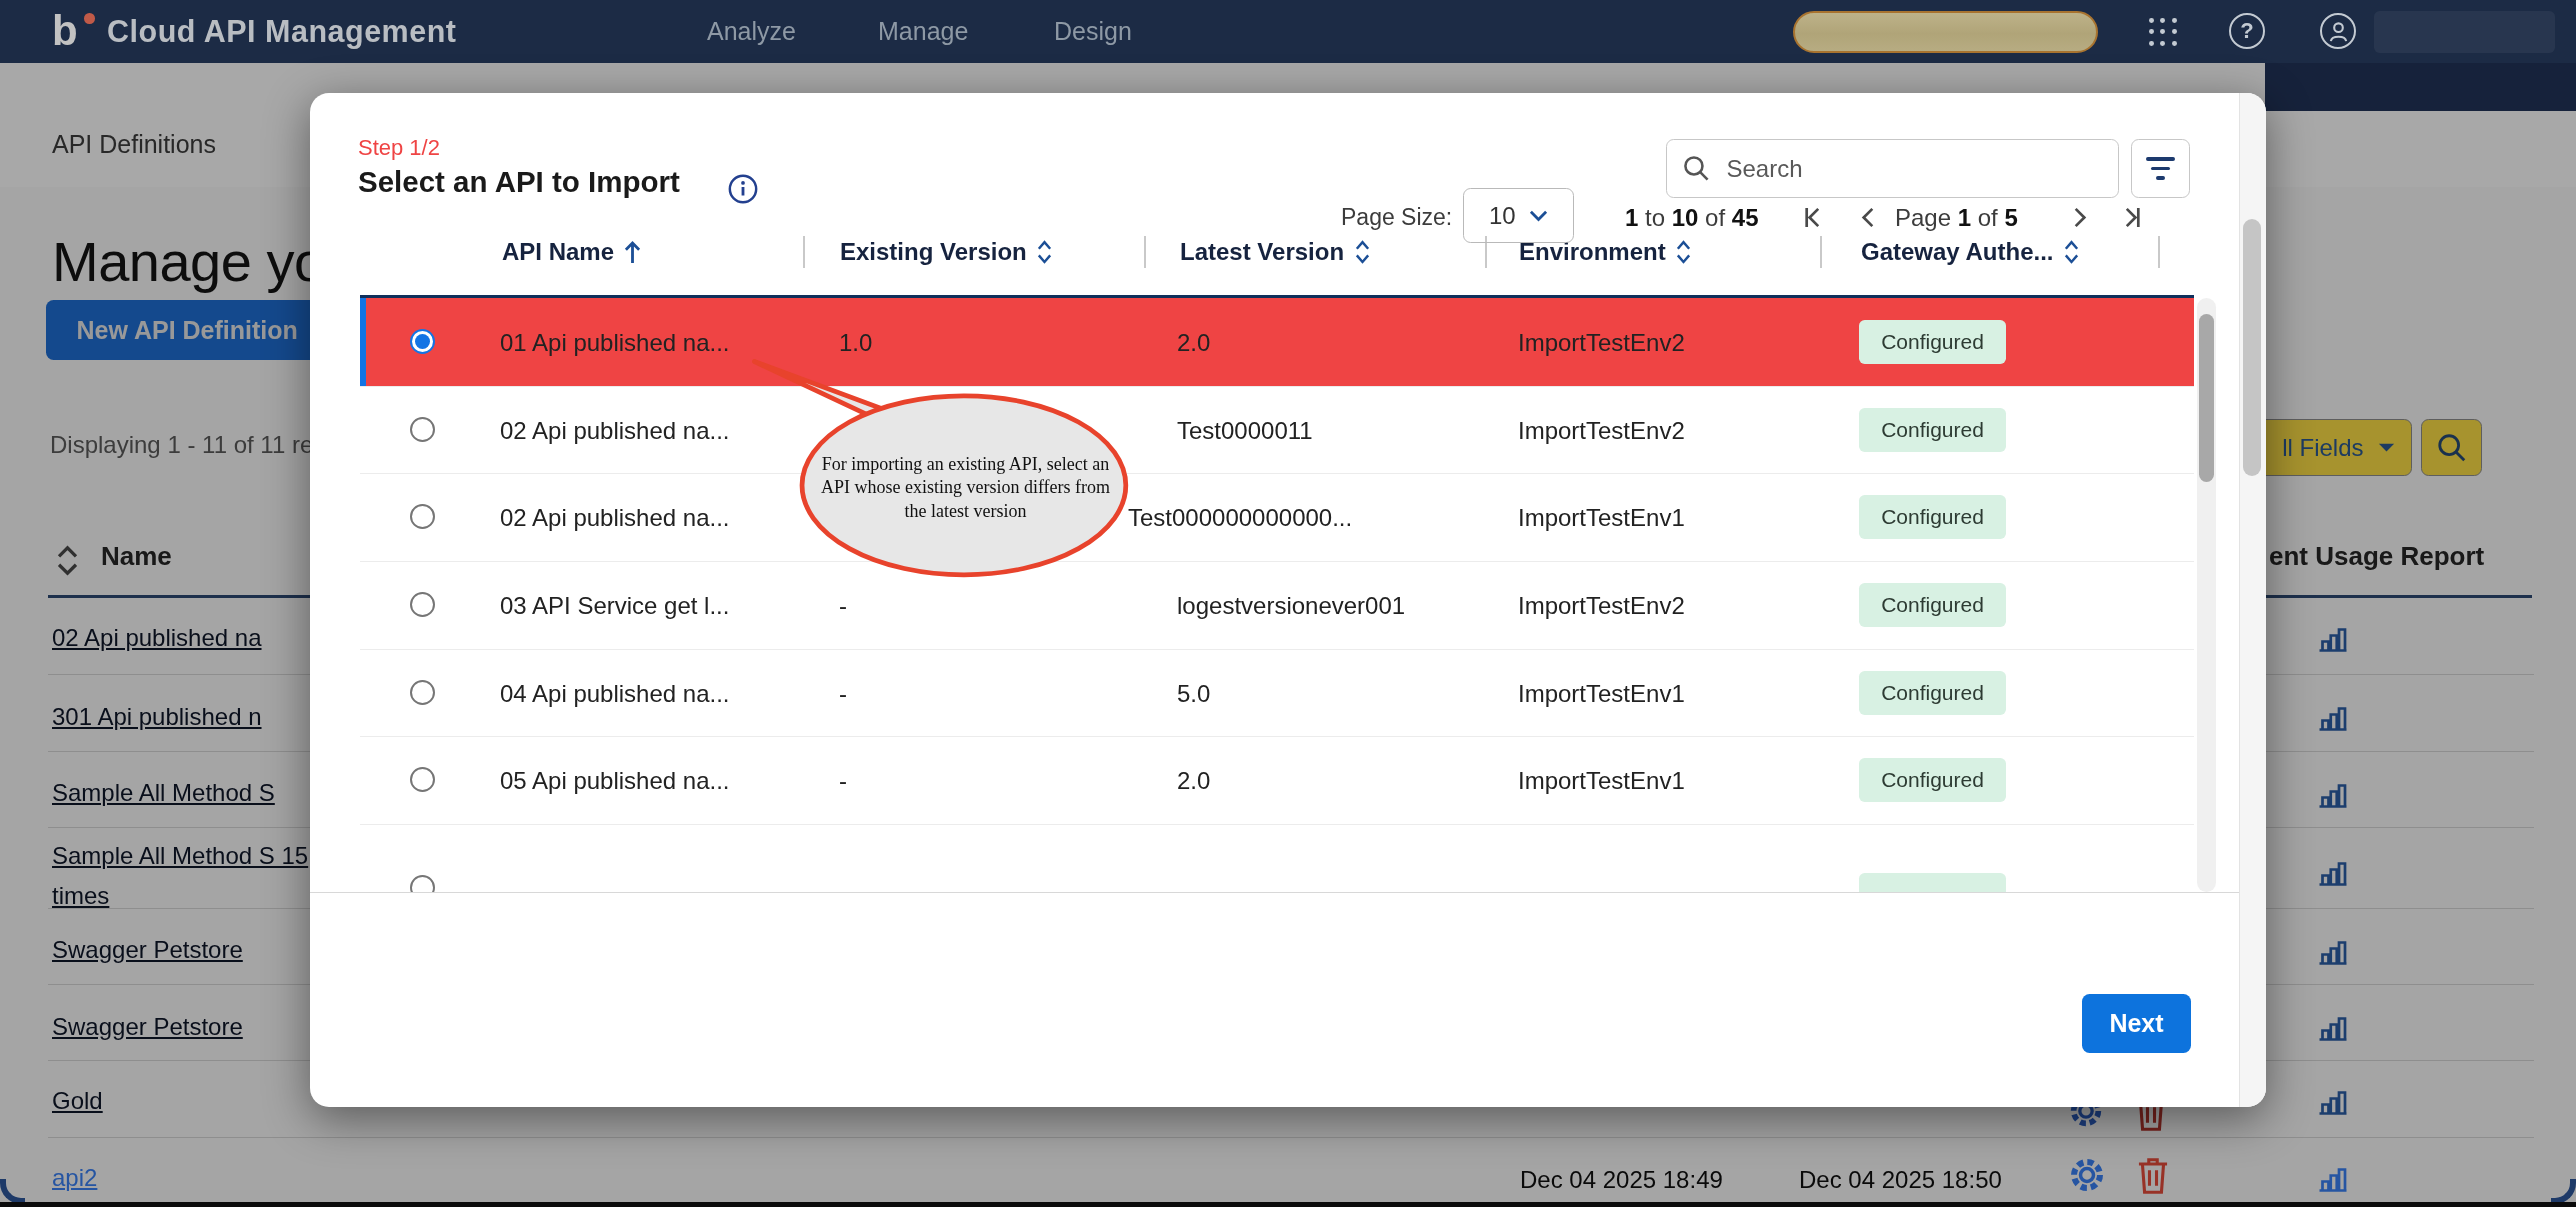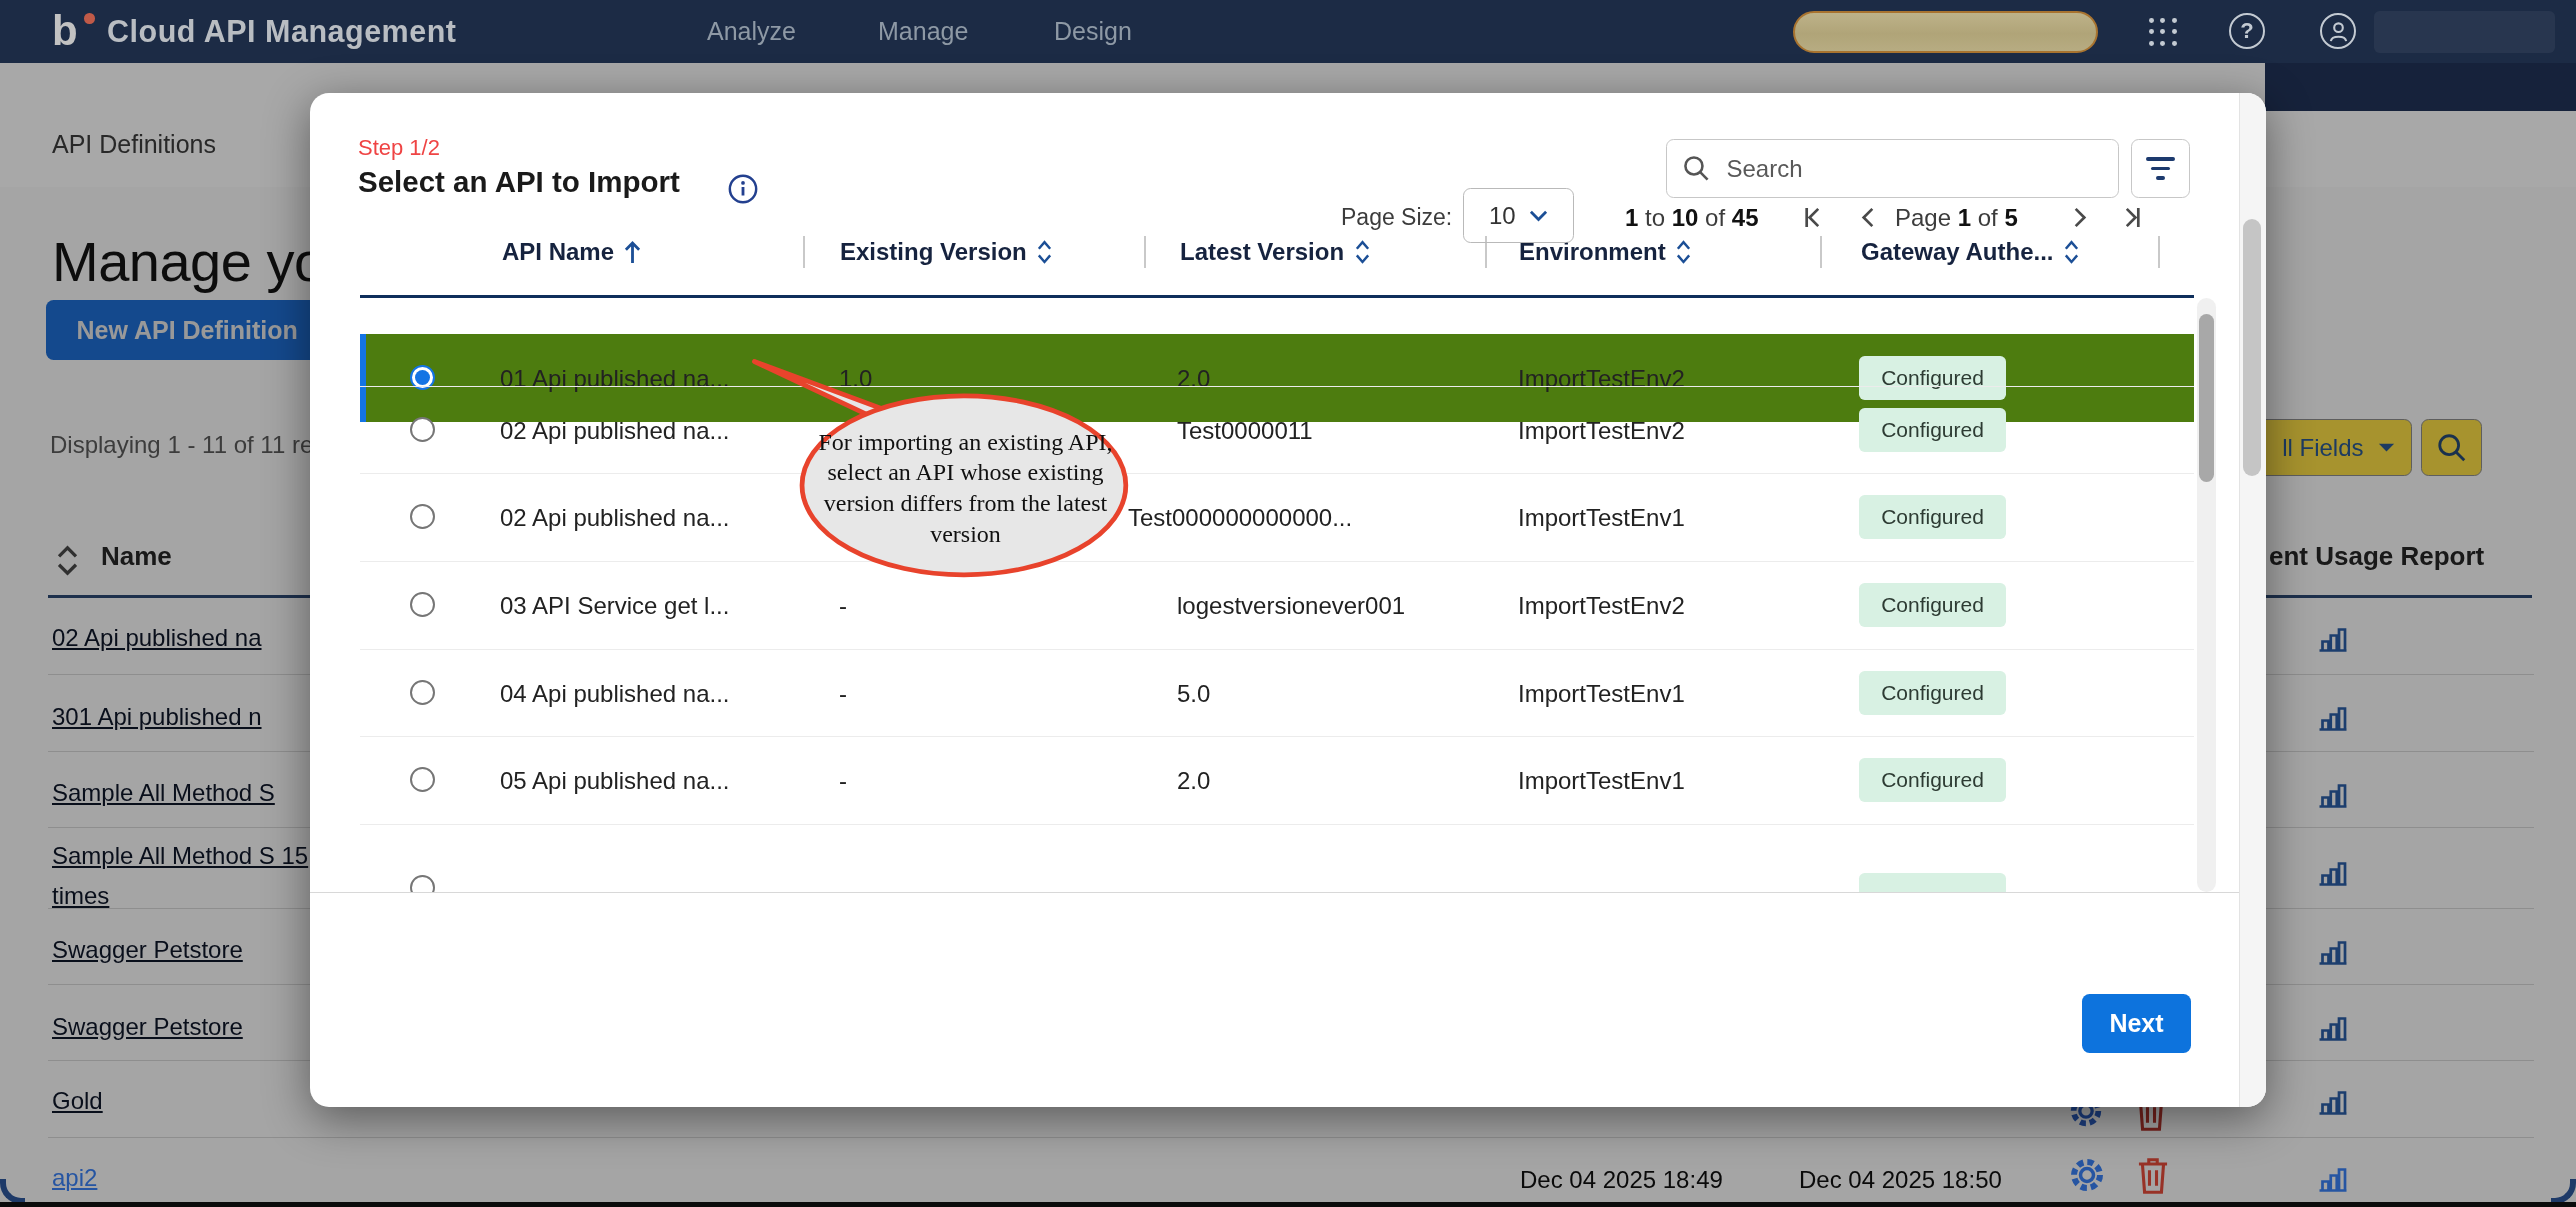--- a/index.html
+++ b/index.html
@@ -52,34 +52,34 @@
   .filterbtn{left:1821px;top:46px;width:59px;height:59px;border:1.9px solid #c7c7c7;border-radius:7.6px;
              box-sizing:border-box;display:flex;flex-direction:column;align-items:center;
              justify-content:center;gap:5.7px;}
   .filterbtn span{display:block;height:3.8px;background:#1c3a6e;border-radius:1.9px;}
   .mcolhead{top:145px;font-size:24px;font-weight:bold;color:#16233f;display:flex;align-items:center;gap:9.5px;}
   .colsep{top:143px;width:1.9px;height:32px;background:#c9c9c9;}
   .mrule{left:50px;top:202px;width:1834px;height:2.9px;background:#0f2f5b;}
   .rows-clip{left:50px;top:205px;width:1834px;height:594px;overflow:hidden;}
   .mrow{position:absolute;left:0;width:1834px;height:88px;}
   .mrow .cell{position:absolute;font-size:24px;color:#222;top:31px;}
-  .mrow.sel{background:#4d7c0f;margin-top:36px;}
+  .mrow.sel{background:#ef4444;}
   .selbar{position:absolute;left:0;top:0;width:5.7px;height:88px;background:#1474e4;}
   .rowdiv{position:absolute;left:0;width:1834px;height:1px;background:#ececec;}
   .radio{position:absolute;left:50px;top:31px;width:25px;height:25px;border:2.9px solid #767676;
          border-radius:50%;background:#fff;box-sizing:border-box;}
   .radio.sel{border-color:#1474e4;}
   .radio.sel::after{content:"";position:absolute;inset:2.9px;border-radius:50%;background:#1474e4;}
   .badge{position:absolute;left:1499px;top:22px;width:147px;height:44px;background:#d8f1e3;
          border-radius:5.7px;display:flex;align-items:center;justify-content:center;
          font-size:21px;color:#2d3b33;}
   
   .callout-text{left:502px;top:332px;width:307px;height:126px;display:flex;align-items:center;
                 justify-content:center;text-align:center;font-family:"Liberation Serif",serif;
-                font-size:24px;color:#111;line-height:1.28;z-index:65;}
+                font-size:18px;color:#111;line-height:1.28;z-index:65;}
   
   .mfooter{left:0;top:799px;width:1956px;height:124px;border-top:1.9px solid #d8d8d8;}
   .ps-label{left:1031px;top:111px;font-size:23px;color:#3c3c3c;}
   .ps-box{left:1153px;top:95px;width:111px;height:55px;border:1.9px solid #b9b9b9;border-radius:7.6px;
           box-sizing:border-box;display:flex;align-items:center;justify-content:center;gap:13.3px;
           font-size:24px;color:#333;}
   .range{left:1315px;top:111px;width:314px;font-size:24px;color:#3c3c3c;}
   .range b,.pager b{color:#111;}
   .pager{font-size:24px;color:#3c3c3c;}
   .pgbtn{top:105px;width:38px;height:38px;display:flex;align-items:center;justify-content:center;}

